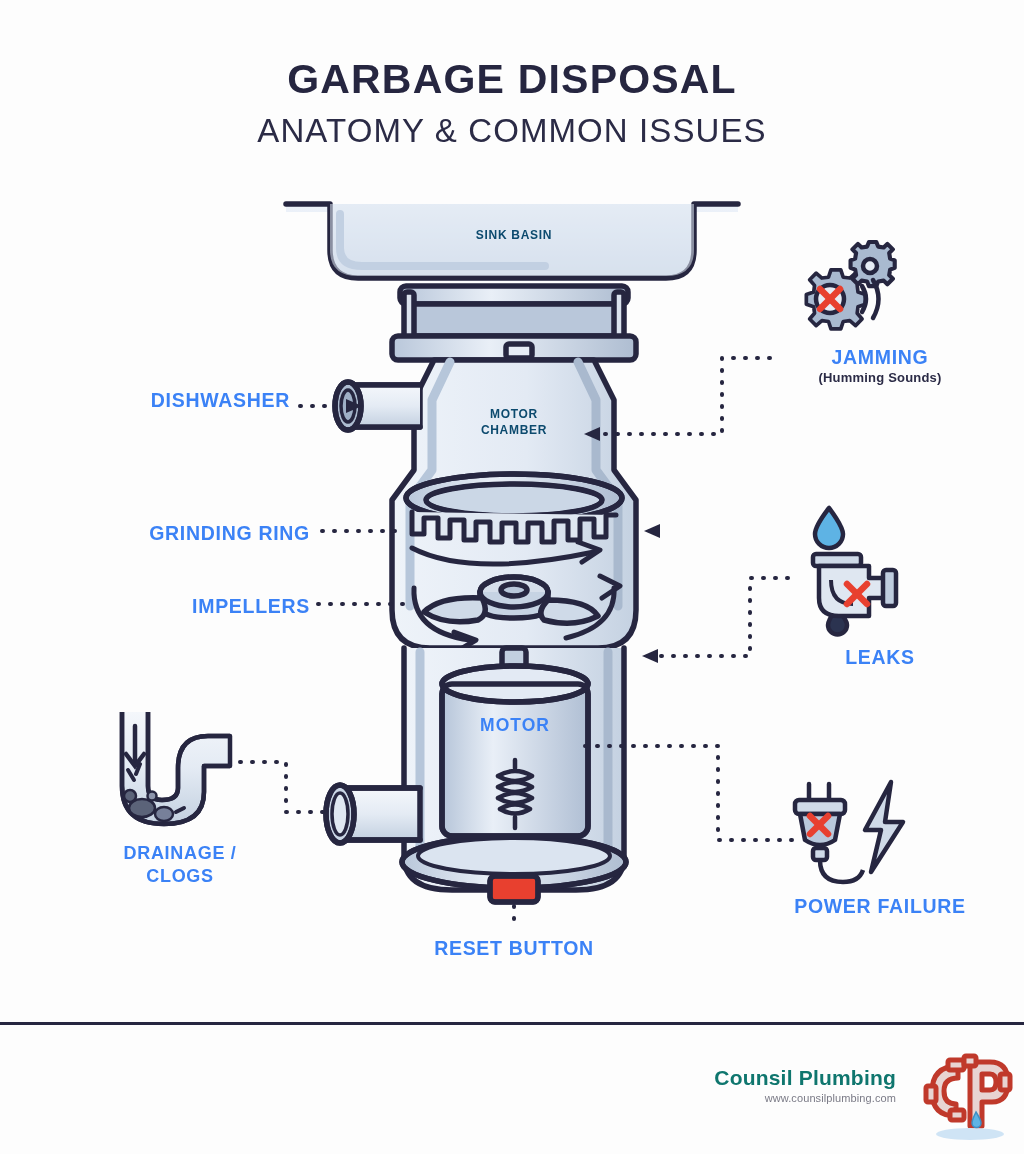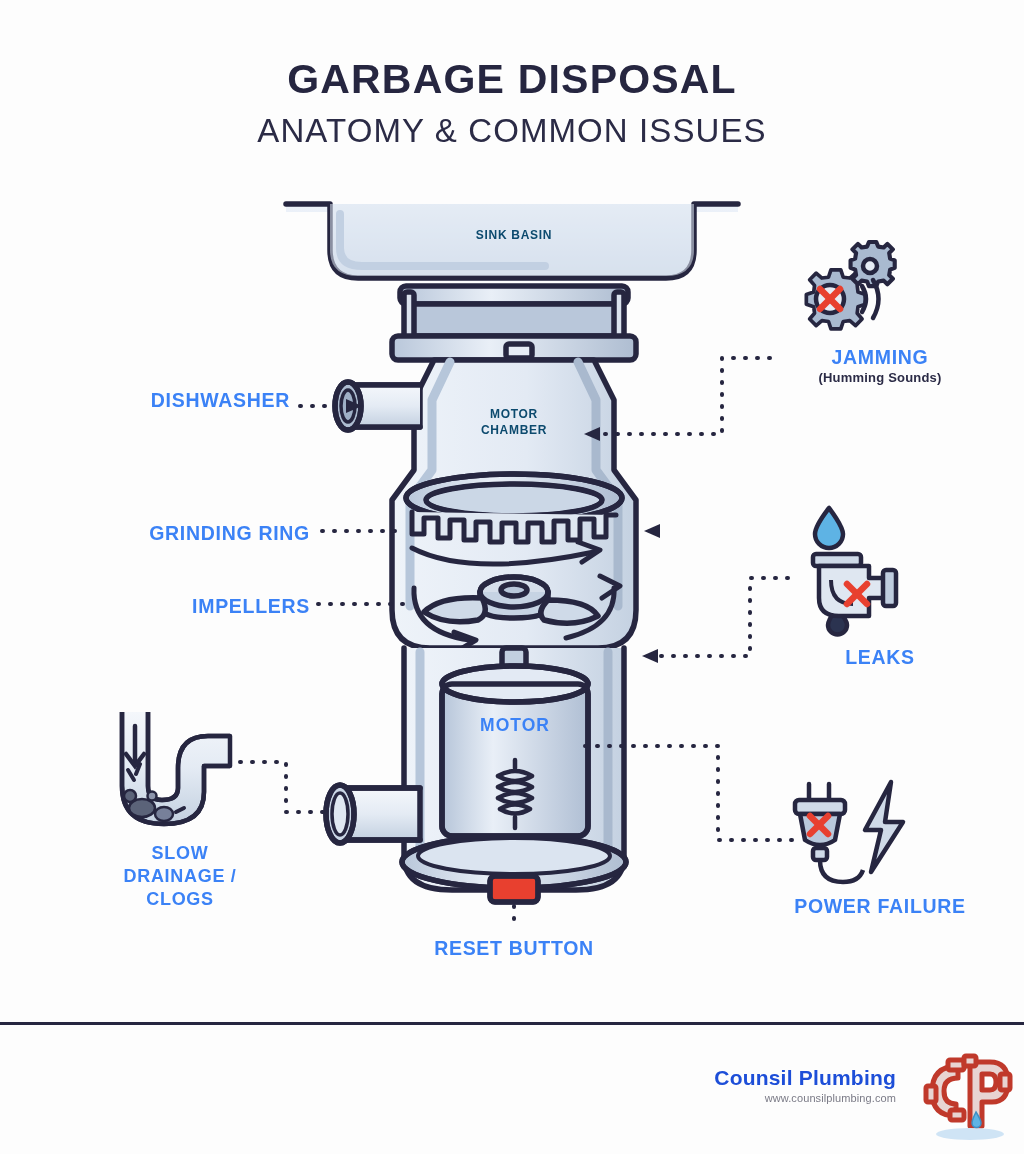--- a/index.html
+++ b/index.html
@@ -46,21 +46,21 @@
   .motor-lbl{
     font-size:17.5px;font-weight:bold;letter-spacing:1px;color:#3b82f6;
   }
 
   
   #divider{
     left:0;right:0;top:1022px;height:3px;background:#262640;
   }
   #brand-name{
     right:128px;top:1066px;text-align:left;
-    font-size:21px;font-weight:bold;color:#1d4ed8;letter-spacing:.2px;
+    font-size:21px;font-weight:bold;color:#0f766e;letter-spacing:.2px;
   }
   #brand-url{
     right:128px;top:1092px;text-align:right;
     font-size:11px;color:#7a7a86;letter-spacing:.1px;
   }
 
   svg{display:block;overflow:visible;}
 </style>
 </head>
 <body>
@@ -340,21 +340,20 @@
       <path d="M16 62 L22 72" stroke-width="4" stroke-linecap="round"></path>
       <path d="M28 56 L24 66" stroke-width="4" stroke-linecap="round"></path>
       <path d="M64 104 L72 100" stroke-width="4" stroke-linecap="round"></path>
     </g>
     <g stroke="#262640" stroke-width="4.5" fill="none" stroke-linecap="round">
       <path d="M23 18 L23 54"></path>
       <path d="M14 46 L23 58 L32 46" fill="none"></path>
     </g>
   </svg>
   <div class="abs lbl sm c-lbl" style="left:60px;top:842px;width:240px;">
-    <div>SLOW</div>
     <div>DRAINAGE /</div>
     <div>CLOGS</div>
   </div>
 
   <div class="abs" id="divider"></div>
   <div class="abs" id="brand-name">Counsil Plumbing</div>
   <div class="abs" id="brand-url">www.counsilplumbing.com</div>
 
   <svg class="abs" style="left:918px;top:1052px;" width="96" height="88" viewBox="0 0 96 88">
     <g stroke="#c0392b" stroke-width="5" fill="#e8d4d2" stroke-linejoin="round">

